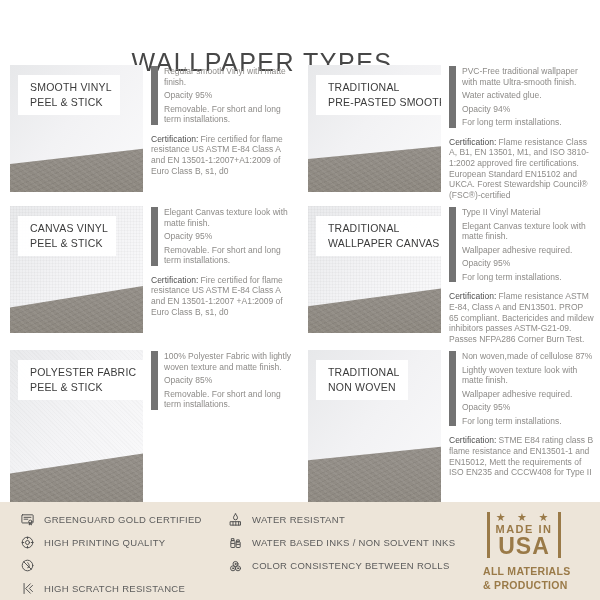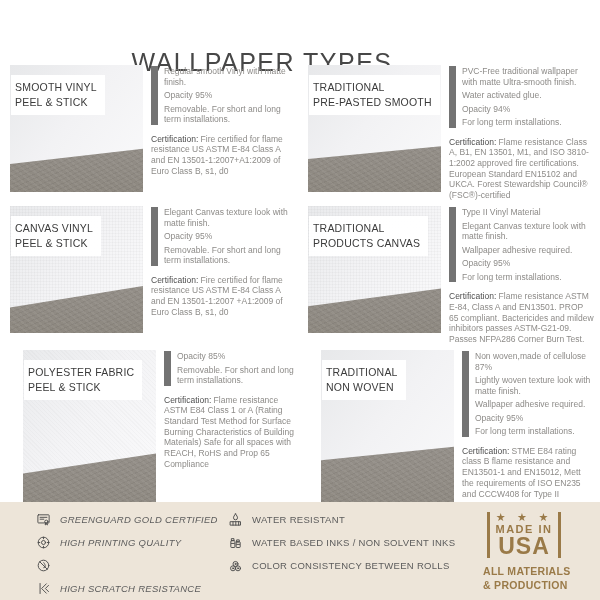--- a/index.html
+++ b/index.html
@@ -5,35 +5,35 @@
   html,body{margin:0;padding:0;background:#ffffff;}
   .page{position:relative;width:600px;height:600px;background:#ffffff;overflow:hidden;
         font-family:"Liberation Sans",sans-serif;}
   .title{position:absolute;top:32px;left:0;width:492px;text-align:center;
          font-size:25px;font-weight:500;letter-spacing:1.5px;color:#474747;margin:16px;}
 
   
   .panel{position:absolute;display:flex;width:286px;}
   .swatch{position:relative;width:133px;height:127px;flex:none;overflow:hidden;
           background:linear-gradient(128deg,#e7e8ea 0%,#f2f2f4 45%,#fafafb 100%);}
-  .swatch.tall{height:167px;margin-left:13px;}
+  .swatch.tall{height:167px;}
   .swatch.canvas-tex{background:
       repeating-linear-gradient(0deg,rgba(0,0,0,0.022) 0 1px,transparent 1px 3px),
       repeating-linear-gradient(90deg,rgba(0,0,0,0.022) 0 1px,transparent 1px 3px),
       linear-gradient(128deg,#e9eaec 0%,#f3f3f5 45%,#fbfbfc 100%);}
   .swatch.fabric-tex{background:
       repeating-linear-gradient(45deg,rgba(0,0,0,0.02) 0 1px,transparent 1px 3px),
       linear-gradient(128deg,#e9eaec 0%,#f4f4f6 45%,#fbfbfc 100%);}
   .floor{position:absolute;left:0;right:0;bottom:0;top:0;
          background:
            repeating-linear-gradient(37deg,rgba(255,255,255,0.05) 0 2px,transparent 2px 5px),
            repeating-linear-gradient(-24deg,rgba(0,0,0,0.05) 0 1px,transparent 1px 4px),
            linear-gradient(180deg,#a7a29a 0%,#95908a 55%,#8d8880 100%);}
-  .label-box{position:absolute;left:1px;top:10px;background:rgba(255,255,255,0.96);
-             padding:5px 8px 6px 4px;font-size:10.5px;line-height:1.4;color:#3b3b3b;
+  .label-box{position:absolute;left:8px;top:10px;background:rgba(255,255,255,0.96);
+             padding:5px 8px 6px 12px;font-size:10.5px;line-height:1.4;color:#3b3b3b;
              letter-spacing:.2px;white-space:nowrap;}
   .info{margin-left:8px;width:145px;}
   .desc{border-left:7px solid #737373;padding-left:6px;margin-top:1px;}
   .desc p{margin:0 0 3px 0;font-size:8.5px;line-height:1.24;color:#8d8b88;}
   .cert{margin:9px 0 0 0;font-size:8.5px;line-height:1.26;color:#8d8b88;}
   .cert b{color:#4f4f4f;font-weight:normal;}
 
   
   #p1{left:10px;top:65px;}   #p2{left:308px;top:65px;}
   #p3{left:10px;top:206px;}  #p4{left:308px;top:206px;}
@@ -43,21 +43,21 @@
   #p1 .floor{clip-path:polygon(0 78%,100% 66%,100% 100%,0 100%);}
   #p2 .floor{clip-path:polygon(0 74%,100% 64%,100% 100%,0 100%);}
   #p3 .floor{clip-path:polygon(0 80%,100% 63%,100% 100%,0 100%);}
   #p4 .floor{clip-path:polygon(0 79%,100% 65%,100% 100%,0 100%);}
   #p5 .floor{clip-path:polygon(0 74%,100% 62%,100% 100%,0 100%);}
   #p6 .floor{clip-path:polygon(0 66%,100% 58%,100% 100%,0 100%);}
 
   
   .footer{position:absolute;left:0;top:502px;width:600px;height:98px;background:#ede5d9;}
   .f-col{position:absolute;top:6px;}
-  .f-col.left{left:36px;font-style:italic;} .f-col.mid{left:228px;}
+  .f-col.left{left:20px;} .f-col.mid{left:228px;}
   .f-item{display:flex;align-items:center;height:23px;}
   .f-item svg{width:15px;height:15px;flex:none;stroke:#4c4c4c;fill:none;
               stroke-width:1.5;stroke-linecap:round;stroke-linejoin:round;}
   .f-item span{margin-left:9px;font-size:9.5px;letter-spacing:.3px;color:#5c5c5c;}
 
   .stamp{position:absolute;left:483px;top:10px;width:82px;text-align:center;color:#9a7a48;}
   .stamp-box{display:inline-block;border-left:3px solid #9a7a48;border-right:3px solid #9a7a48;
              padding:0 6px;}
   .stamp-stars{font-family:"DejaVu Sans",sans-serif;font-size:11px;letter-spacing:4px;
                line-height:1;white-space:nowrap;}
@@ -126,21 +126,21 @@
         </div>
       <p class="cert"><b>Certification:</b><span> Fire certified for flame resistance US ASTM E-84 Class A and EN 13501-1:2007 +A1:2009 of Euro Class B, s1, d0</span></p>
     </div>
   </div>
 
   <div class="panel" id="p4">
     <div class="swatch canvas-tex">
       <div class="floor"></div>
       <div class="label-box">
         <div>TRADITIONAL</div>
-        <div>PRODUCTS CANVAS</div>
+        <div>WALLPAPER CANVAS</div>
       </div>
     </div>
     <div class="info">
       <div class="desc">
           <p>Type II Vinyl Material</p>
           <p>Elegant Canvas texture look with matte finish.</p>
           <p>Wallpaper adhesive required.</p>
           <p>Opacity 95%</p>
           <p>For long term installations.</p>
         </div>
@@ -151,24 +151,24 @@
   <div class="panel" id="p5">
     <div class="swatch tall fabric-tex">
       <div class="floor"></div>
       <div class="label-box">
         <div>POLYESTER FABRIC</div>
         <div>PEEL &amp; STICK</div>
       </div>
     </div>
     <div class="info">
       <div class="desc">
+          <p>100% Polyester Fabric with lightly woven texture and matte finish.</p>
           <p>Opacity 85%</p>
           <p>Removable.  For short and long term installations.</p>
         </div>
-      <p class="cert"><b>Certification:</b><span> Flame resistance ASTM E84 Class 1 or A (Rating Standard Test Method for Surface Burning Characteristics of Building Materials) Safe for all spaces with REACH, RoHS and Prop 65 Compliance</span></p>
     </div>
   </div>
 
   <div class="panel" id="p6">
     <div class="swatch tall">
       <div class="floor"></div>
       <div class="label-box">
         <div>TRADITIONAL</div>
         <div>NON WOVEN</div>
       </div>

